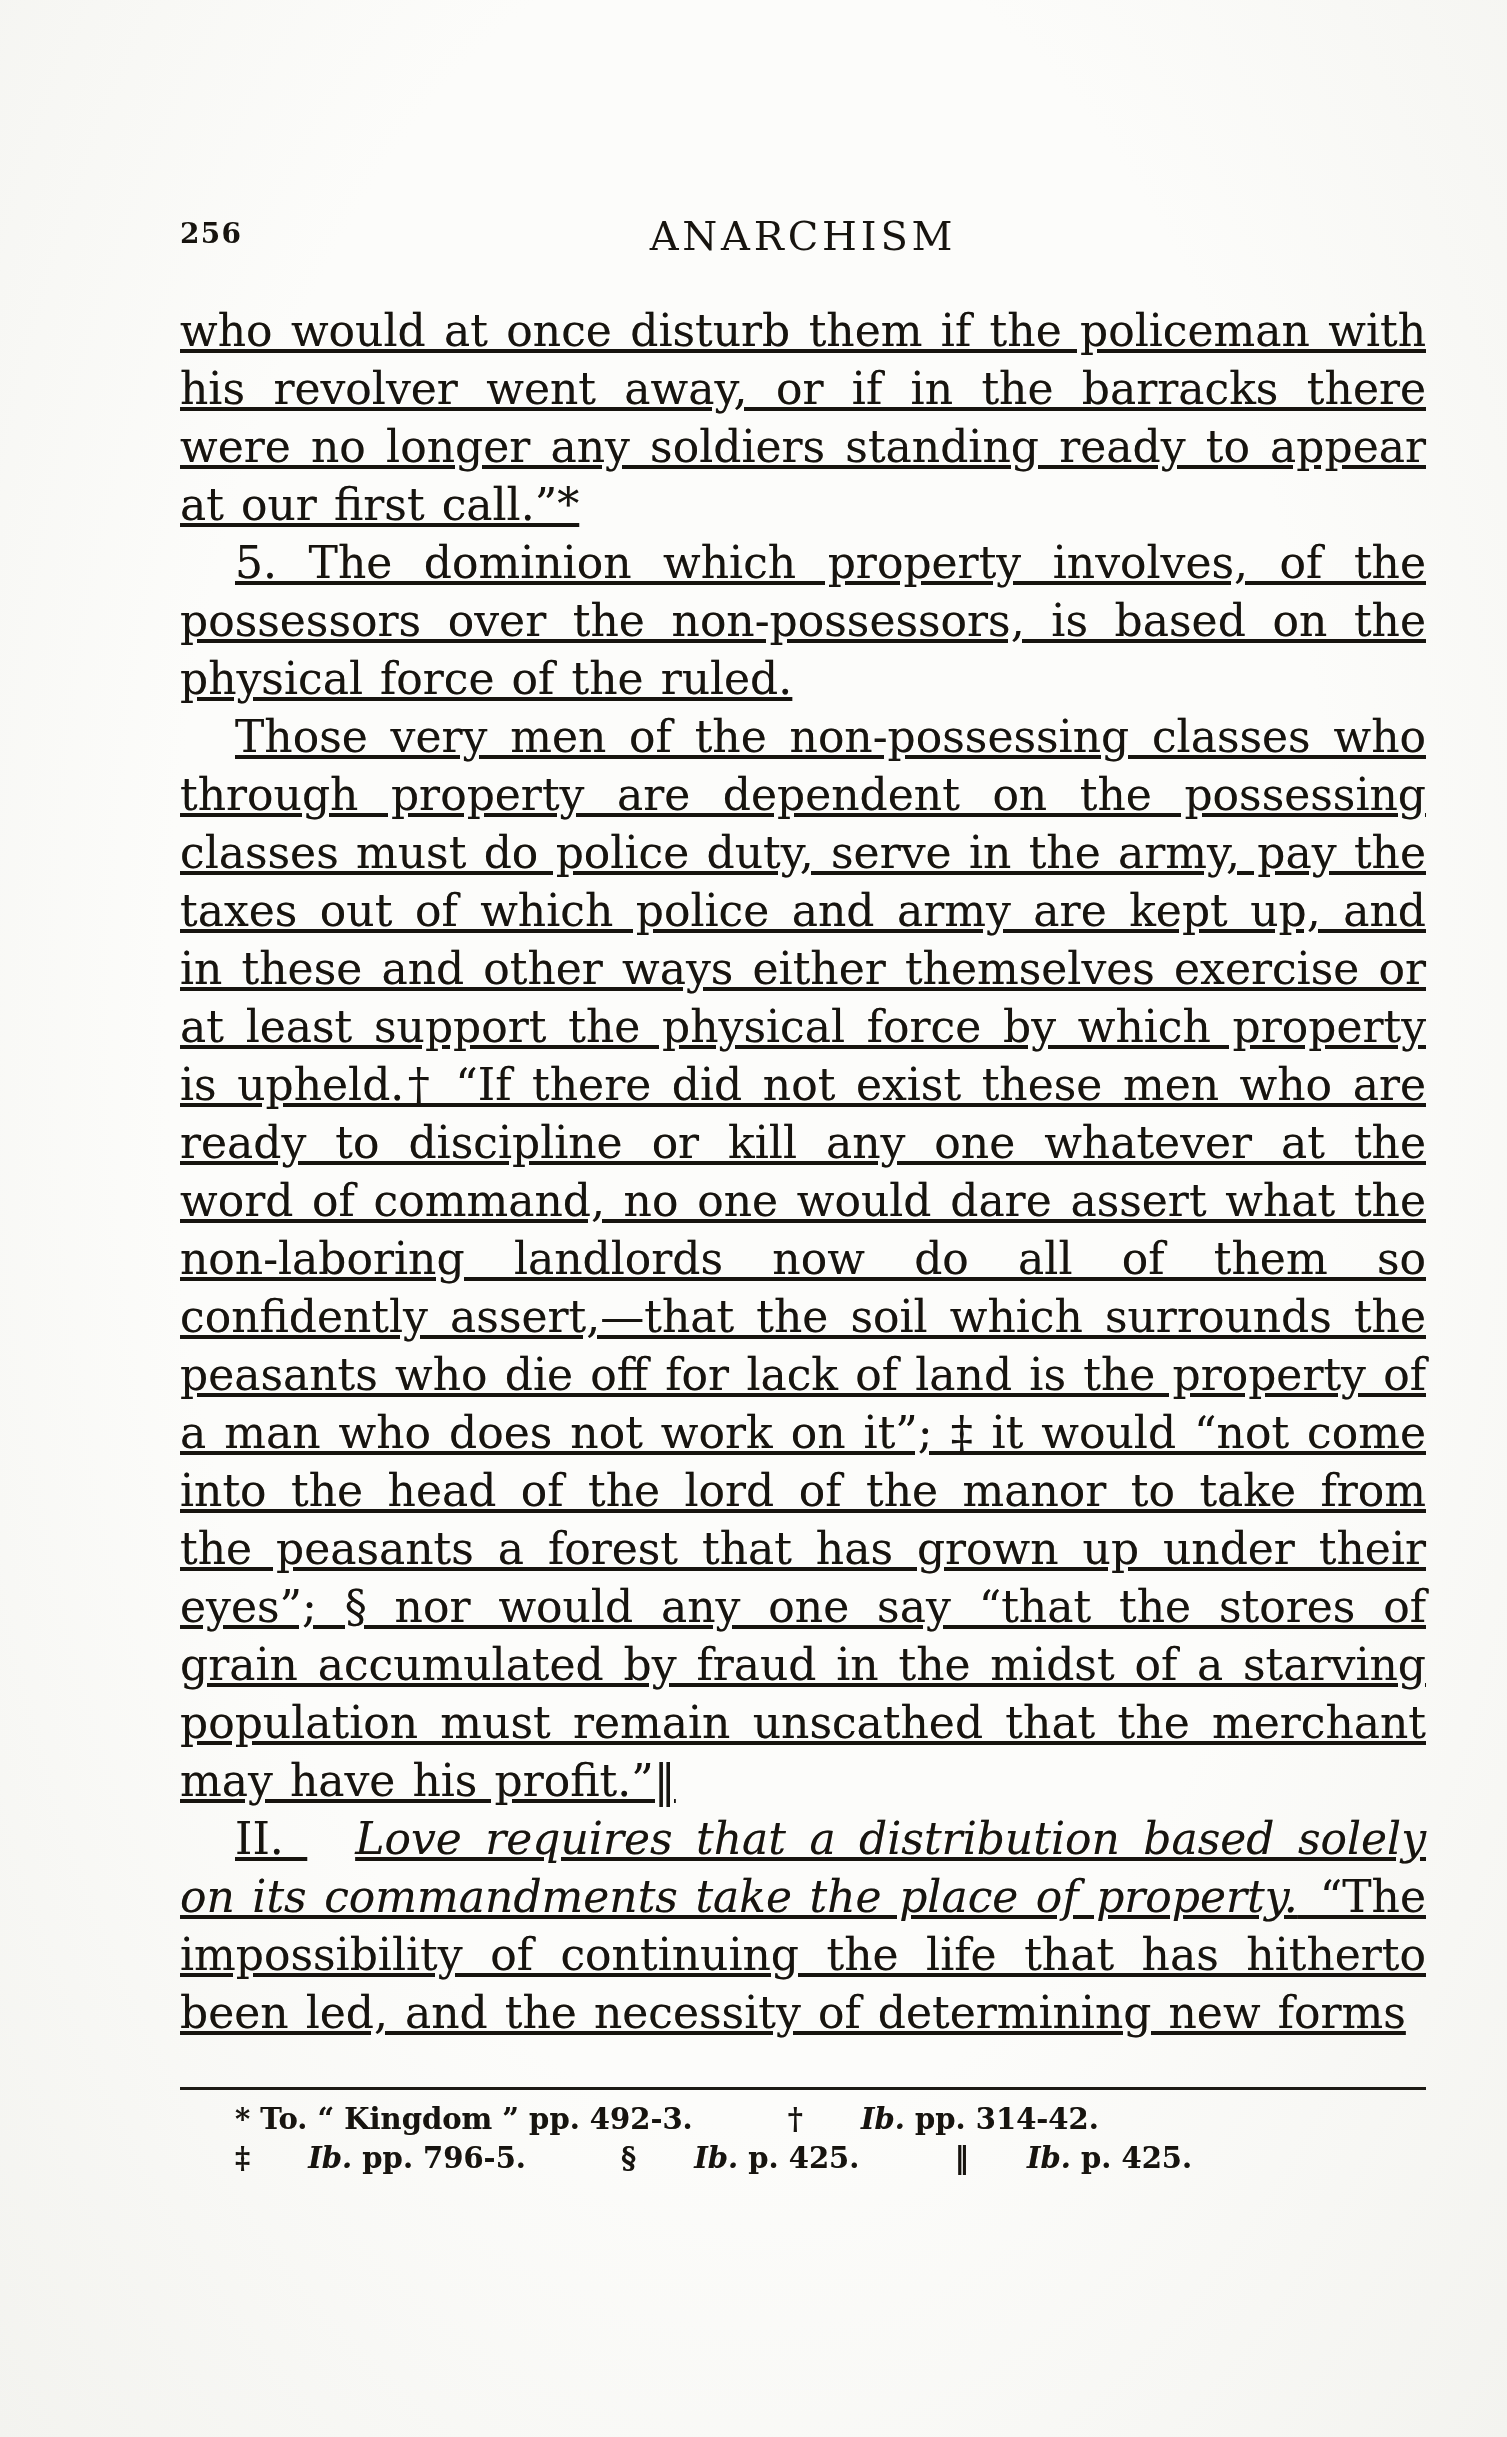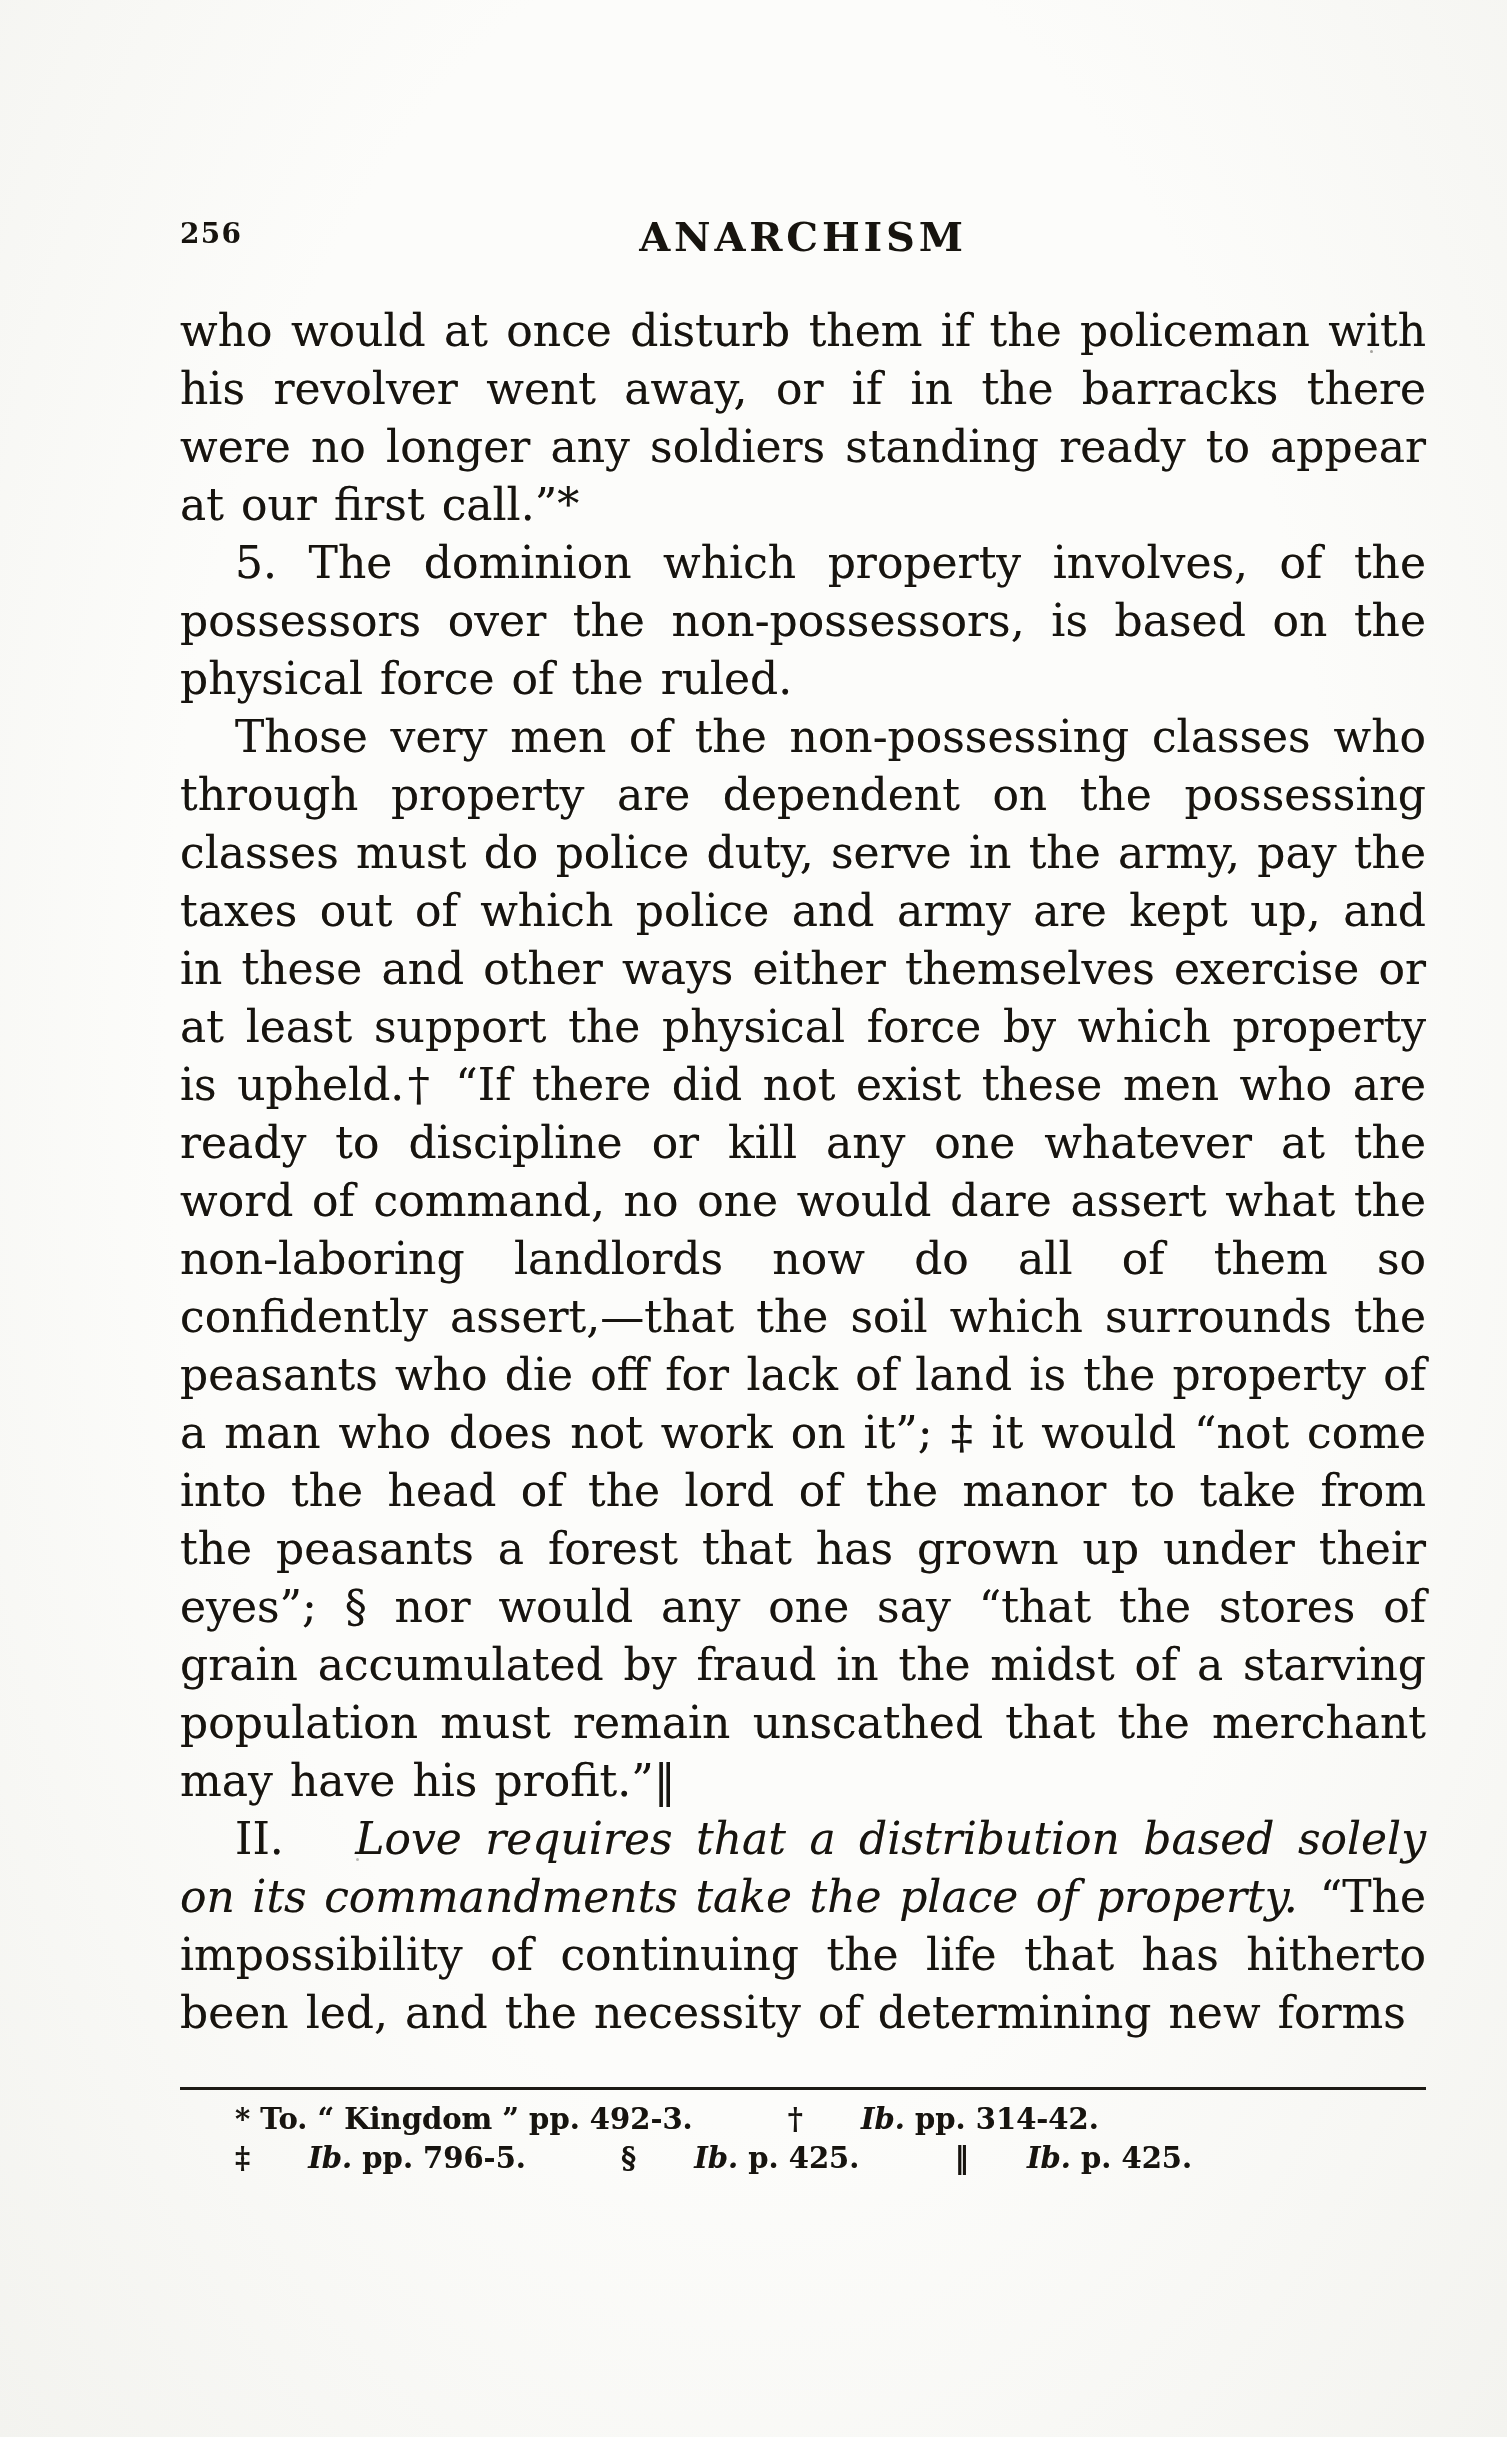--- a/index.html
+++ b/index.html
@@ -32,35 +32,35 @@
     left:0; top:3.8px;
     font-size:28px;
     font-weight:700;
     letter-spacing:1.3px;
   }
   .running-title {
     position:absolute;
     left:50%; top:0;
     transform:translateX(-50%);
     font-size:40px;
-    font-weight:700;
+    font-weight:400;
     letter-spacing:3.8px;
   }
   .body-text {
     position:absolute;
     top:302px;
     left:0;
     width:100%;
     font-size:44px;
     line-height:58px;
     text-align:justify;
     word-spacing:3.1px;
     text-shadow:0 0 0.6px rgba(24,20,14,0.45);
   }
-  .para { text-indent:55px; }
+  .para { text-indent:55px;text-decoration:underline; }
   .para.no-indent { text-indent:0; }
   .italic { font-style:italic;margin-left:48px; }
   .footnotes {
     position:absolute;
     top:2087px;
     left:0;
     width:100%;
   }
   .rule {
     width:100%;

